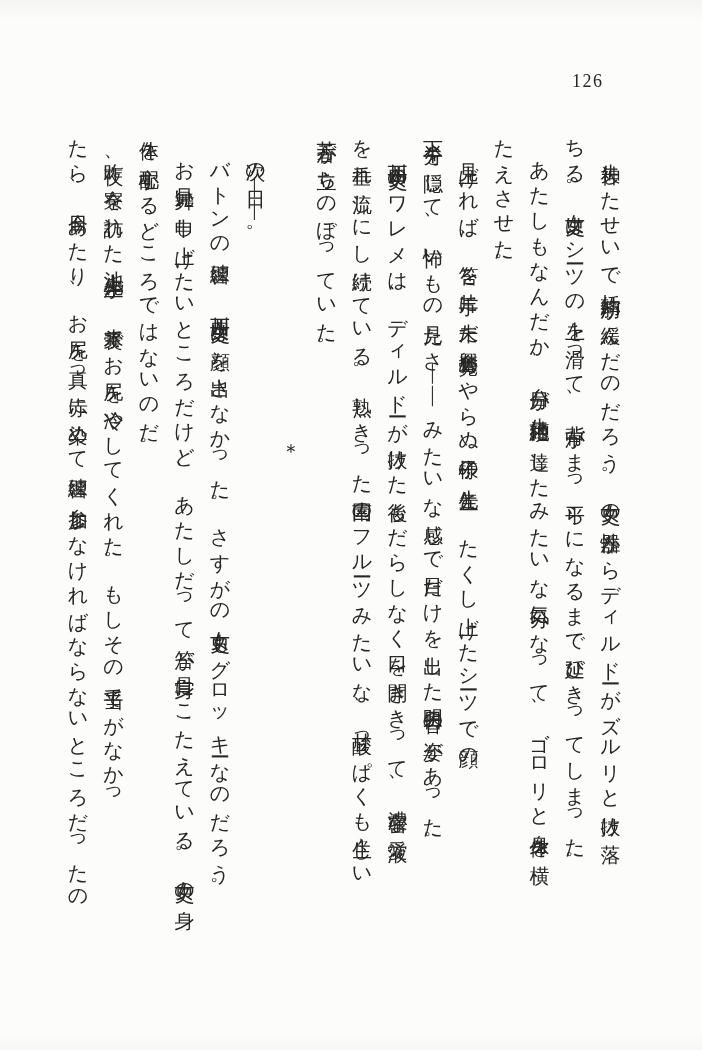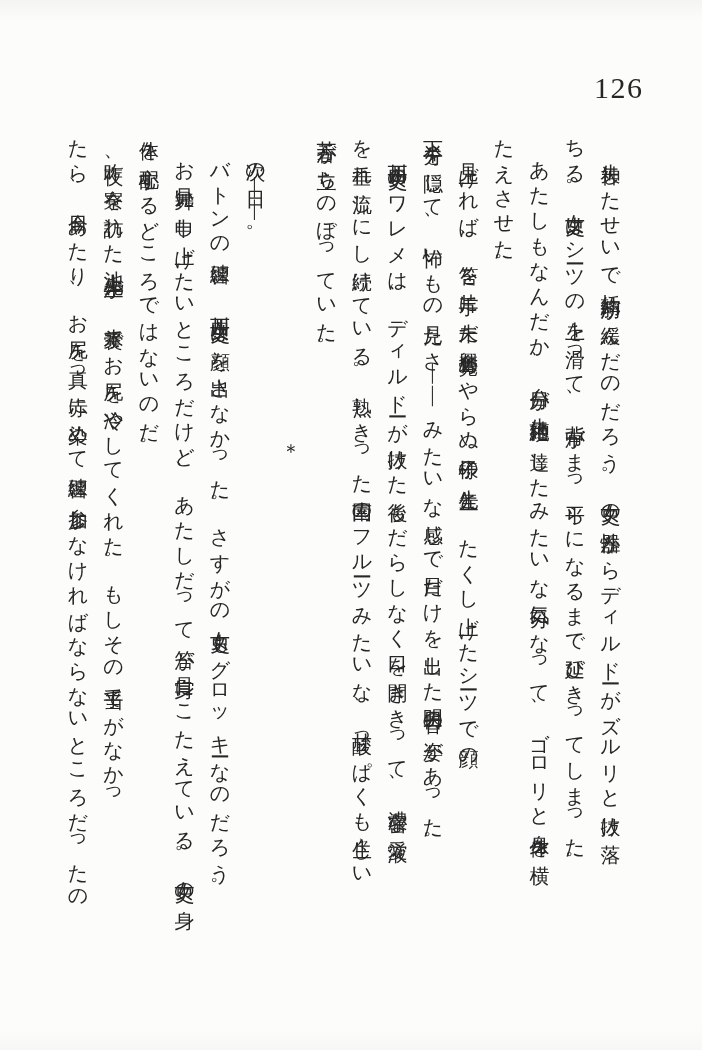--- a/index.html
+++ b/index.html
@@ -18,22 +18,22 @@
     position: absolute;
     inset: 0;
     background:
       linear-gradient(180deg, rgba(0,0,0,0.03) 0%, rgba(0,0,0,0) 2%),
       linear-gradient(0deg, rgba(0,0,0,0.02) 0%, rgba(0,0,0,0) 2%);
     pointer-events: none;
   }
   .page-number {
     position: absolute;
     top: 71px;
-    left: 594px;
-    font-size: 30px;
+    left: 572px;
+    font-size: 18px;
     letter-spacing: 1.5px;
   }
   .text-columns {
     position: absolute;
     top: 125px;
     right: 74px;
     height: 900px;
     writing-mode: vertical-rl;
     text-orientation: mixed;
     font-size: 20px;

